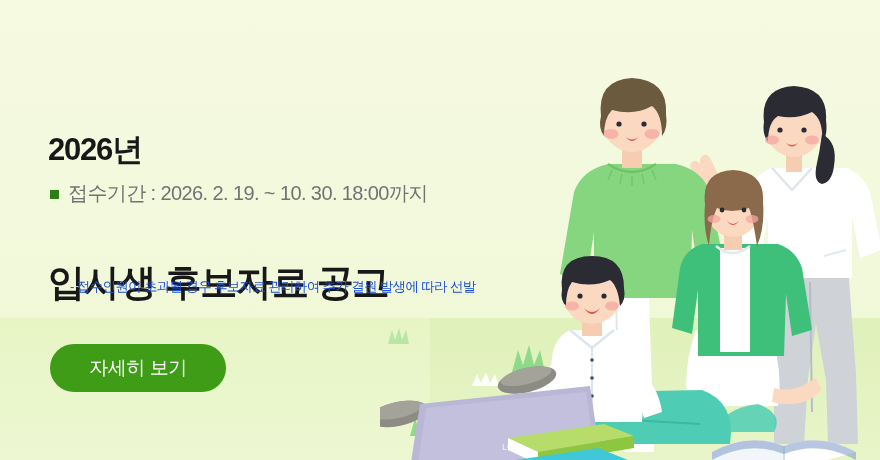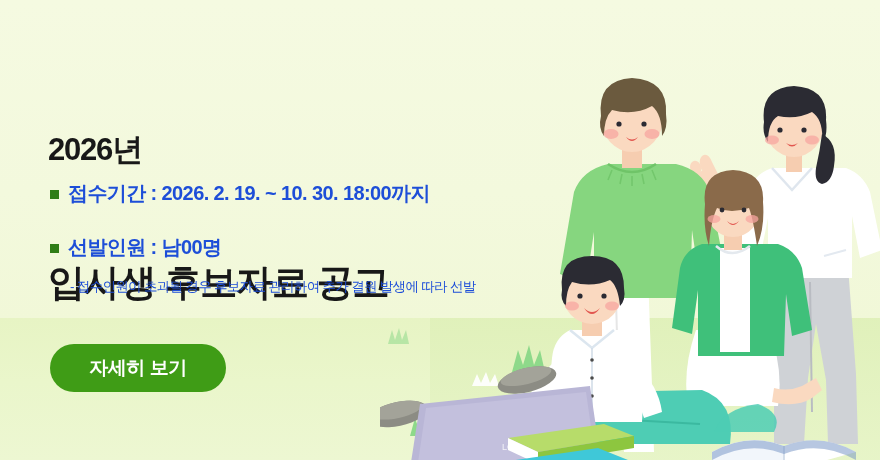--- a/index.html
+++ b/index.html
@@ -71,23 +71,23 @@
   .bullet-row.r1 { left: 2px; top: 180px; }
   .bullet-row.r2 { left: 2px; top: 234px; }
 
   .sq {
     width: 9px; height: 9px;
     background: #2f7d16;
     flex: 0 0 auto;
     margin-top: 2px;
   }
   .bullet-text {
-    color: #1d4ed8;
+    color: #737373;
     font-size: 20px;
-    font-weight: bold;
+    font-weight: normal;
     letter-spacing: -0.6px;
   }
 
   .subnote {
     position: absolute;
     left: 22px; top: 278px;
     color: #1d4ed8;
     font-size: 13.5px;
     letter-spacing: -0.7px;
     white-space: nowrap;
@@ -96,21 +96,21 @@
   .cta {
     position: absolute;
     left: 2px; top: 344px;
     width: 176px; height: 48px;
     border: none;
     border-radius: 24px;
     background: #3f9c16;
     color: #ffffff;
     font-family: inherit;
     font-size: 19px;
-    font-weight: bold;
+    font-weight: normal;
     letter-spacing: -0.5px;
     cursor: pointer;
     padding: 0;
   }
 
   
   .illustration {
     position: absolute;
     left: 380px; top: 0;
     width: 500px; height: 460px;
@@ -287,23 +287,19 @@
     <div class="headline">
       <span class="l1">2026년</span>
       <span class="l2">입사생 후보자료 공고</span>
     </div>
 
     <div class="bullet-row r1">
       <span class="sq"></span>
       <span class="bullet-text">접수기간 : 2026. 2. 19. ~ 10. 30. 18:00까지</span>
     </div>
 
-    <div class="bullet-row r2">
-      <span class="sq"></span>
-      <span class="bullet-text">선발인원 : 남00명</span>
-    </div>
 
     <div class="subnote">- 접수인원이 초과될 경우 후보자료 관리하여 추가 결원 발생에 따라 선발</div>
 
     <button class="cta">자세히 보기</button>
   </div>
 
 </div>
 
 </body></html>

